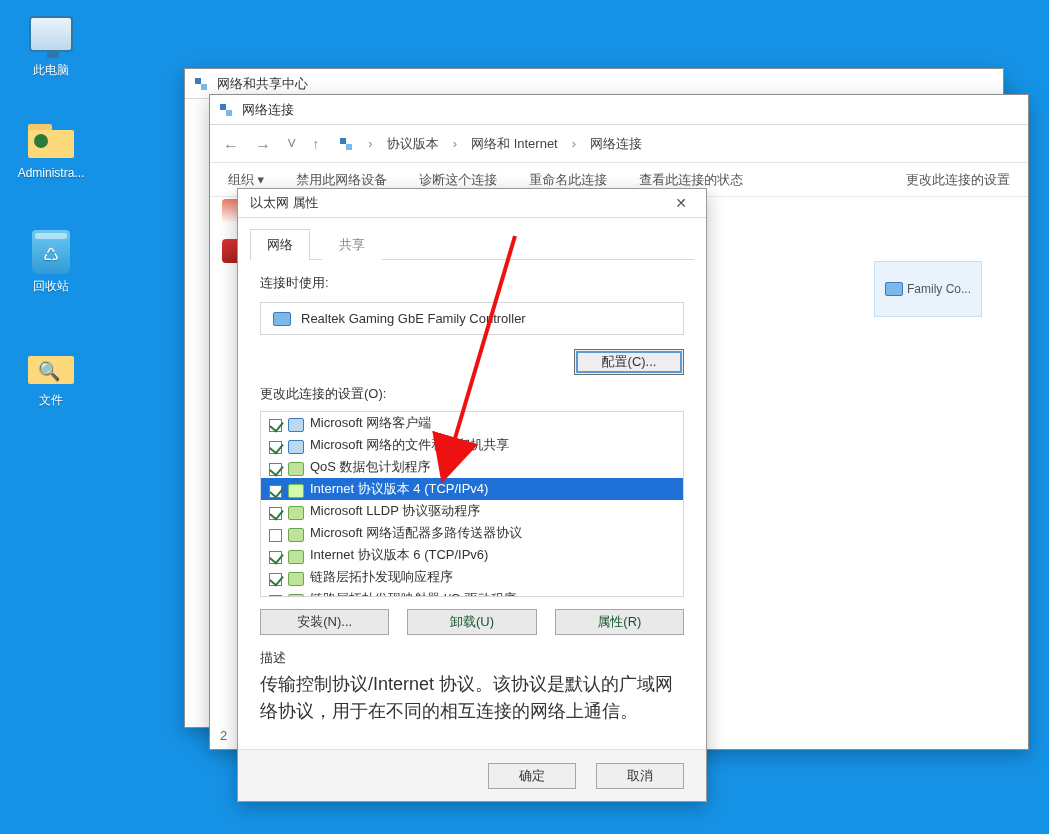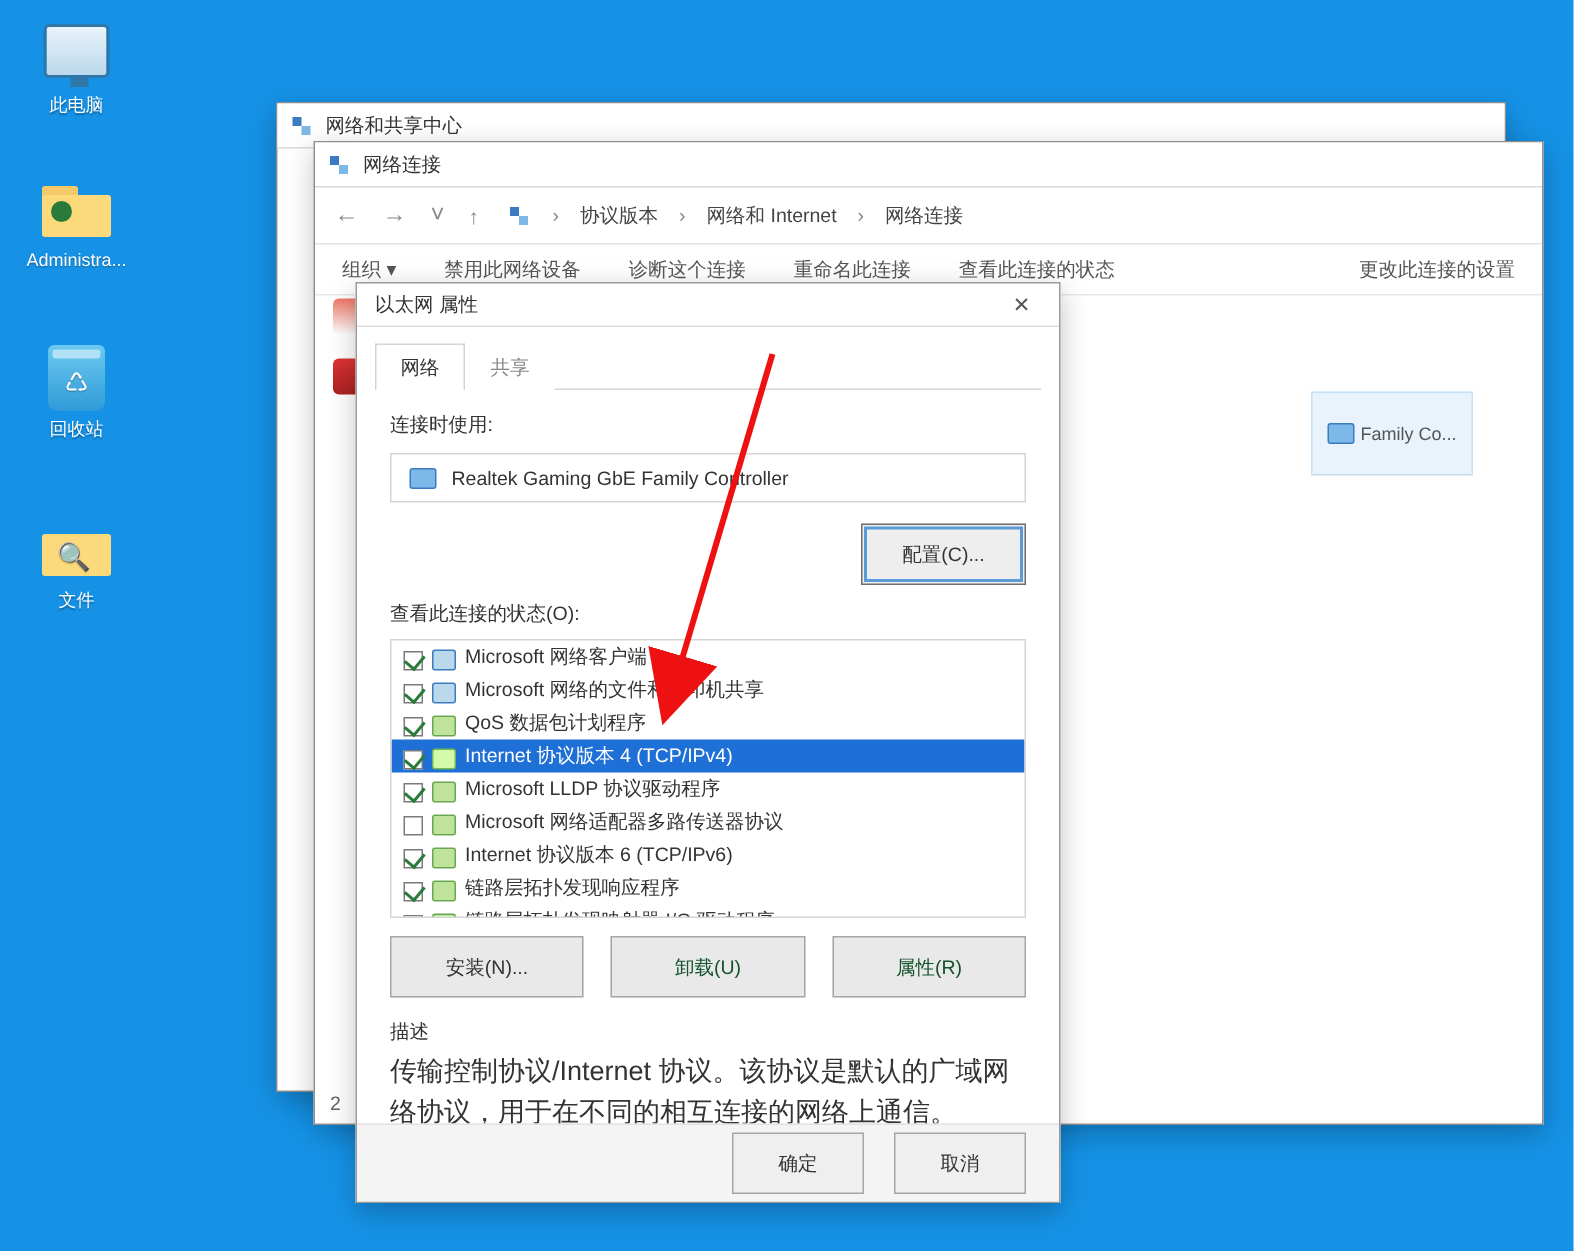--- a/index.html
+++ b/index.html
@@ -107,39 +107,39 @@
   #dlg-prop {
     left: 237px; top: 188px; width: 470px; height: 614px;
     background:#fff;border:1px solid #9a9a9a;
   }
   #dlg-prop .dlg-title{
     height:29px;display:flex;align-items:center;justify-content:space-between;
     padding:0 6px 0 12px;border-bottom:1px solid #dcdcdc;font-size:13px;
   }
   .dlg-close{width:38px;text-align:center;color:#555;font-size:14px;}
   .tab-row{
-    display:flex;gap:0;margin:10px 12px 0;border-bottom:1px solid #d5d5d5;
+    display:flex;gap:12px;margin:10px 12px 0;border-bottom:1px solid #d5d5d5;
   }
   .tab{
     padding:6px 16px;border:1px solid #d5d5d5;border-bottom:none;
     background:#fff;font-size:13px;color:#333;position:relative;top:1px;
   }
   .tab.inactive{background:#fff;color:#888;border-color:transparent;border-bottom:none;}
   .tab.active{background:#fff;}
   .block{margin:14px 22px 0;}
   .label-13{font-size:13px;color:#333;}
   .adapter-box{
     margin-top:10px;border:1px solid #d5d5d5;padding:8px 12px;
     display:flex;align-items:center;gap:10px;font-size:13px;
   }
   .adapter-icon{width:18px;height:14px;background:#7db9e8;border:1px solid #3b7bbf;border-radius:2px;}
   .btn{
     display:inline-flex;align-items:center;justify-content:center;
     border:1px solid #a6a6a6;background:#eee;font-size:13px;color:#333;
-    height:41px;min-width:110px;
+    height:26px;min-width:110px;
   }
   .btn.focus{outline:2px solid #5a9ad8;outline-offset:-4px;border-color:#6d6d6d;}
   .cfg-row{display:flex;justify-content:flex-end;margin:14px 22px 0;}
   .items-box{
     margin:8px 22px 0;border:1px solid #d5d5d5;
     max-height:186px;overflow:hidden;
   }
   .item-row{
     display:flex;align-items:flex-end;gap:6px;
     padding:2px 8px;font-size:13px;color:#333;white-space:nowrap;
@@ -269,21 +269,21 @@
     </div>
   </div>
 
   <div class="cfg-row">
     <div class="btn focus">
         <span>配置(C)...</span>
       </div>
   </div>
 
   <div class="block" style="margin-top:10px;">
-    <div class="label-13">查看此连接的状态(O):</div>
+    <div class="label-13">更改此连接的设置(O):</div>
   </div>
 
   <div class="items-box" id="items-box">
       <div class="item-row">
         <span class="chk on"></span>
         <span class="proto-icon blue"></span>
         <span>Microsoft 网络客户端</span>
       </div>
       <div class="item-row">
         <span class="chk on"></span>

